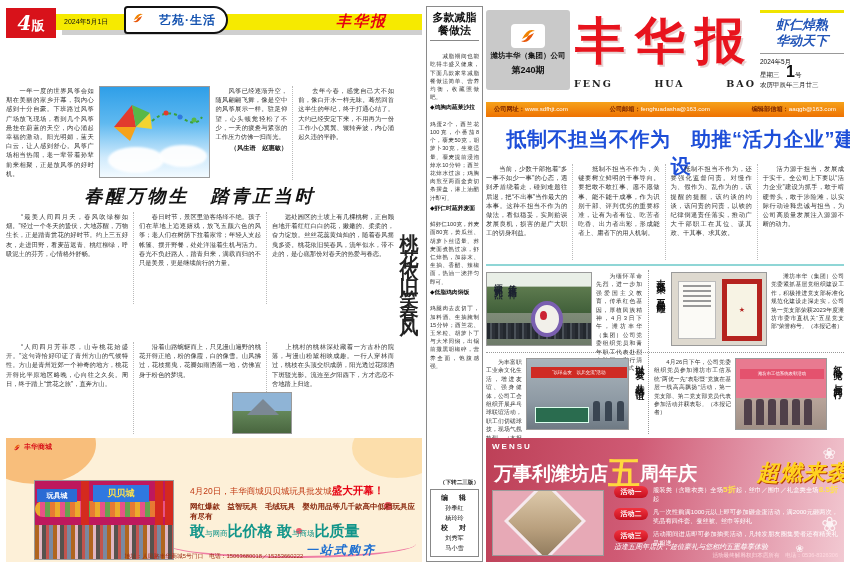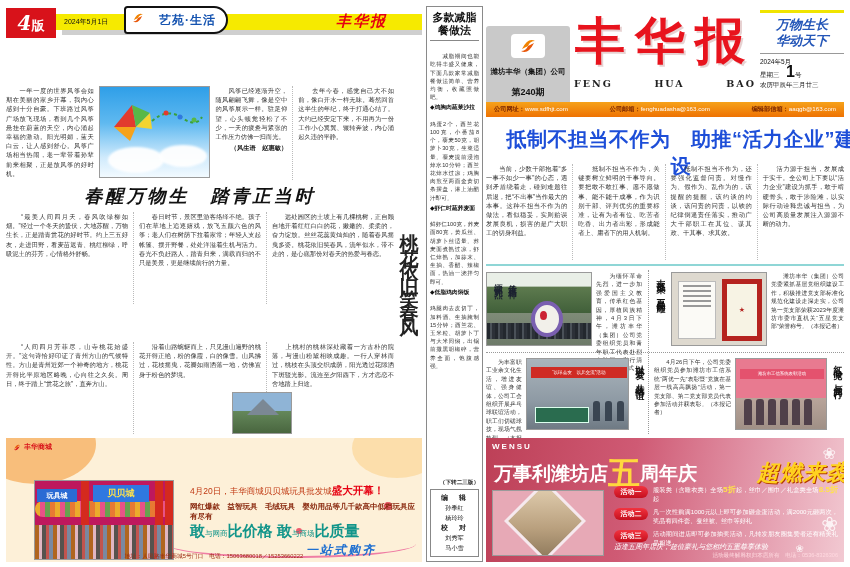--- a/index.html
+++ b/index.html
@@ -86,22 +86,22 @@
               padding:4px 3px;display:flex;flex-direction:column;}
   .cc-title{font-size:11px;font-weight:bold;text-align:center;line-height:13px;color:#111;
             border-bottom:1px solid #888;padding-bottom:3px;margin-bottom:3px;font-family:"DejaVu Serif",serif;}
   .cc-txt{font-size:5.6px;line-height:8.2px;text-align:justify;color:#333;white-space:pre-line;flex:1;overflow:hidden;}
   .cc-h{font-weight:bold;color:#111;margin-top:2px;font-size:5.8px;}
   .cc-cont{font-size:5.6px;font-weight:bold;text-align:right;margin:2px 0;}
   .cc-ed{border:1px solid #888;padding:3px 1px;text-align:center;font-size:6.2px;line-height:10px;}
   .cc-ed .lab{font-weight:bold;font-size:7px;letter-spacing:2px;}
   
   .right-page{left:486px;top:6px;width:358px;height:556px;}
-  .mast-grey{left:0;top:20px;width:84px;height:80px;background:#c9c9c9;border-radius:3px;
-             display:flex;flex-direction:column;align-items:center;justify-content:center;gap:9px;}
+  .mast-grey{left:0;top:4px;width:84px;height:80px;background:#c9c9c9;border-radius:3px;
+             display:flex;flex-direction:column;align-items:center;justify-content:center;gap:3px;}
   .logo-tile{width:34px;height:24px;background:#fff;border-radius:4px;display:flex;align-items:center;justify-content:center;}
   .mast-co{font-size:7.5px;font-weight:bold;color:#111;}
   .mast-issue{font-size:9px;font-weight:bold;color:#111;}
   .mast-title{left:88px;top:2px;width:182px;text-align:center;font-size:50px;font-weight:bold;color:#e8131d;
               font-family:"DejaVu Serif",serif;letter-spacing:10px;text-shadow:2px 2px 0 rgba(120,0,0,.18);}
   .mast-pinyin{left:88px;top:72px;width:182px;display:flex;justify-content:space-between;
                font-size:9.5px;font-weight:bold;color:#222;font-family:"DejaVu Serif",serif;letter-spacing:2px;}
   .mast-right{left:274px;top:4px;width:84px;height:80px;border-top:3px solid #f0e400;padding-top:4px;box-sizing:border-box;}
   .mr-slogan{font-size:13px;font-weight:bold;font-style:italic;color:#2456b8;
              font-family:"DejaVu Serif",serif;text-align:center;line-height:16px;}
@@ -307,21 +307,21 @@
 
   <div class="abs mast-title">丰华报</div>
   <div class="abs mast-pinyin">
     <span>FENG</span>
     <span>HUA</span>
     <span>BAO</span>
   </div>
 
   <div class="abs mast-right">
     <div class="mr-slogan">
-      <div>万物生长</div>
+      <div>虾仁焯熟</div>
       <div>华动天下</div>
     </div>
     <div class="mr-dates">
       <div>2024年5月</div>
       <div><span>星期三</span>　<span class="mr-num">1</span><span>号</span></div>
       <div>农历甲辰年三月廿三</div>
     </div>
   </div>
 
   <div class="abs orange-bar">

